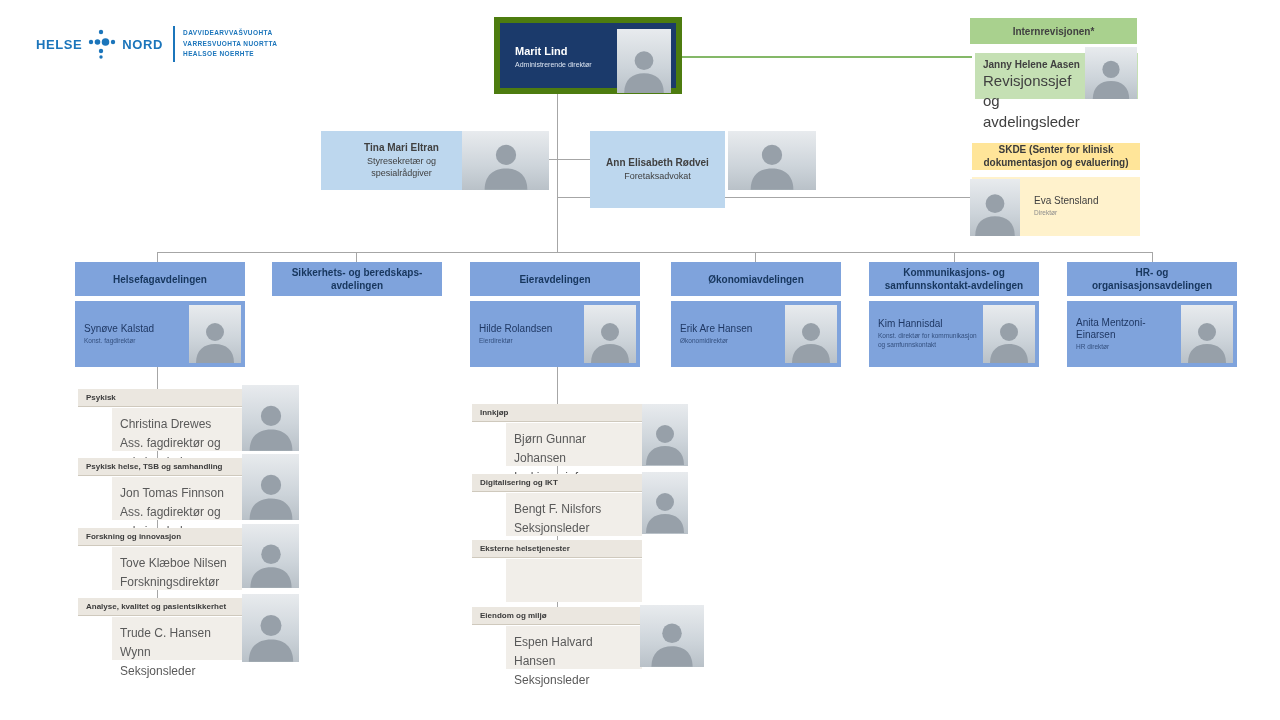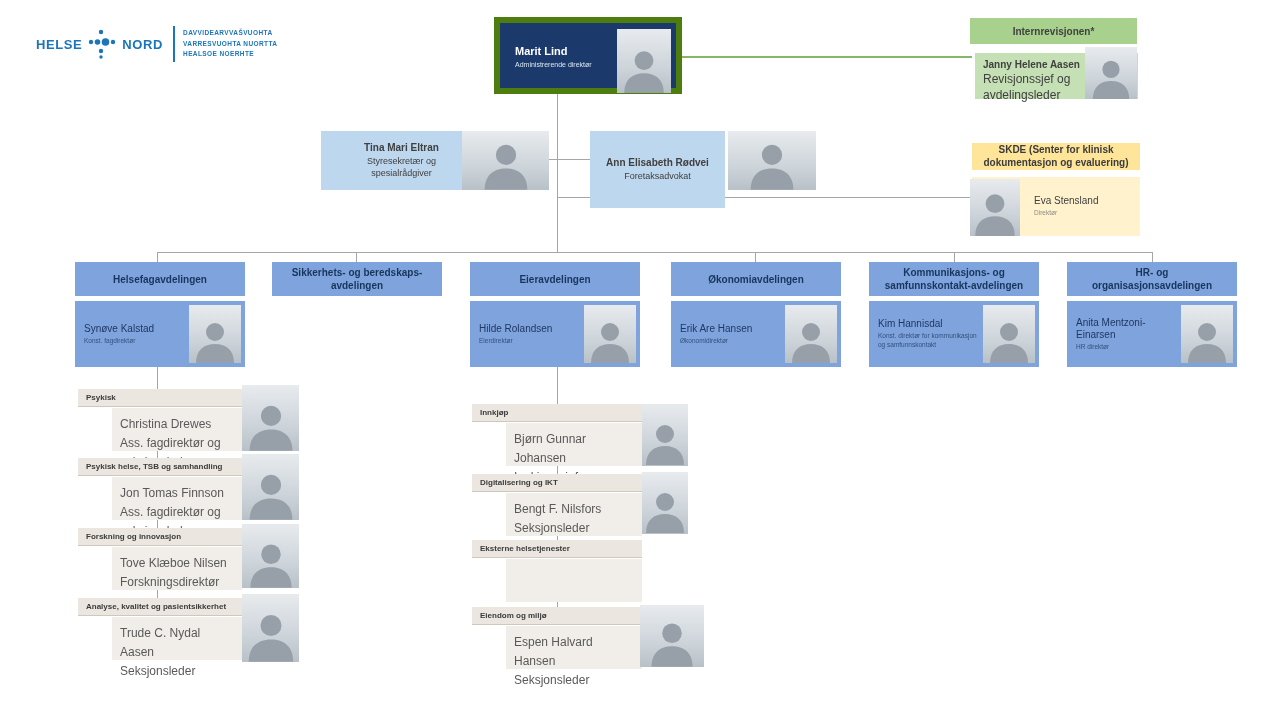--- a/index.html
+++ b/index.html
@@ -28,21 +28,21 @@
 
   
   .card-blue{position:absolute;background:var(--light-blue,#BDD7EE);display:flex;flex-direction:column;align-items:center;justify-content:center;text-align:center;color:#404040;}
   .cb-name{font-weight:bold;font-size:10px;margin-bottom:3px;}
   .cb-title{font-size:9px;line-height:1.3;white-space:pre-line;}
 
   
   .ia-header{position:absolute;left:970px;top:18px;width:167px;height:26px;background:var(--green-header,#A9D18E);display:flex;align-items:center;justify-content:center;font-size:10px;font-weight:bold;color:#404040;}
   .ia-body{position:absolute;left:975px;top:46px;width:163px;height:46px;background:var(--green-body,#C5E0B4);box-sizing:border-box;padding:6px 0 0 8px;margin-top:7px;}
   .ia-name{font-size:10px;font-weight:bold;color:#404040;margin-bottom:1px;}
-  .ia-title{font-size:12px;color:#404040;line-height:1.35;width:100px;}
+  .ia-title{font-size:15px;color:#404040;line-height:1.35;width:100px;}
 
   
   .skde-header{position:absolute;left:972px;top:143px;width:168px;height:27px;background:var(--yellow-header,#FFE599);display:flex;align-items:center;justify-content:center;text-align:center;font-size:10px;font-weight:bold;color:#3B3B3B;line-height:1.25;padding:8px 4px;box-sizing:border-box;}
   .skde-body{position:absolute;left:972px;top:177px;width:168px;height:59px;background:var(--yellow-body,#FFF2CC);}
   .skde-name{position:absolute;left:62px;top:18px;font-size:10px;color:#404040;}
   .skde-title{position:absolute;left:62px;top:32px;font-size:6.5px;color:#8C8C8C;}
 
   
   .dept-header{position:absolute;top:262px;width:170px;height:34px;background:var(--medium-blue,#7FA3DC);color:#17365D;font-size:10px;font-weight:bold;display:flex;align-items:center;justify-content:center;text-align:center;line-height:1.3;padding:0 8px;box-sizing:border-box;}
   .dept-leader{position:absolute;top:301px;width:170px;height:66px;background:var(--medium-blue,#7FA3DC);box-sizing:border-box;}
@@ -279,21 +279,21 @@
   </div>
   <div class="photo" style="left:242px;top:524px;width:57px;height:64px;">
       <svg width="48" height="52" viewBox="0 0 40 48">
         <use href="#person-silhouette"></use>
       </svg>
     </div>
 
   <div class="sub" style="left:78px;top:598px;width:164px;">
     <div class="sub-header">Analyse, kvalitet og pasientsikkerhet</div>
     <div class="sub-body">
-        <div>Trude C. Nydal Aasen</div>
+        <div>Trude C. Hansen Wynn</div>
         <div>Seksjonsleder</div>
       </div>
   </div>
   <div class="photo" style="left:242px;top:594px;width:57px;height:68px;">
       <svg width="48" height="56" viewBox="0 0 40 48">
         <use href="#person-silhouette"></use>
       </svg>
     </div>
 
   <div class="sub" style="left:472px;top:404px;width:170px;">

